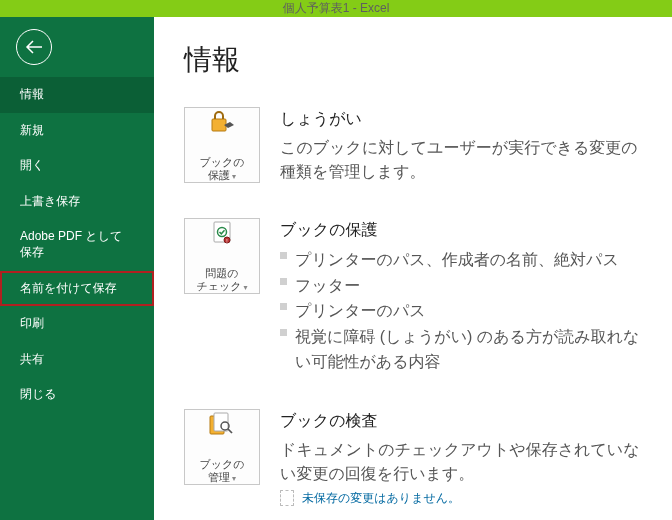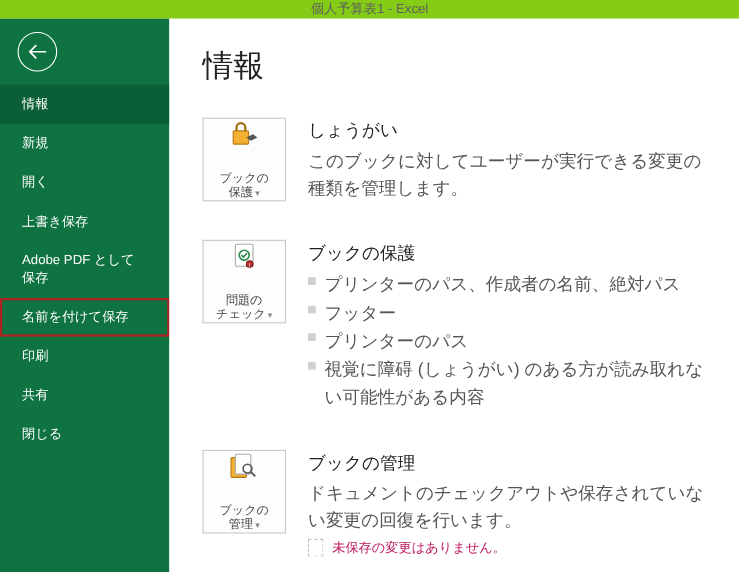--- a/index.html
+++ b/index.html
@@ -19,21 +19,21 @@
 .section-btn{width:76px;height:76px;border:1px solid #c8c8c8;background:#fdfdfd;display:flex;flex-direction:column;align-items:center;justify-content:center;gap:19px;color:#444;cursor:pointer;flex-shrink:0}
 .section-btn .ic{height:30px;display:flex;align-items:center;justify-content:center}
 .section-btn .lbl{font-size:11px;text-align:center;line-height:1.2}
 .section-btn .dd{font-size:8px;margin-left:2px;color:#888}
 .section-body{flex:1;padding-top:2px}
 .section-head{font-size:16px;color:#222;margin-bottom:6px}
 .section-desc{font-size:16px;color:#555;line-height:1.5}
 .bullets{margin-top:6px}
 .bullet{display:flex;align-items:flex-start;gap:8px;font-size:16px;color:#555;line-height:1.6}
 .bullet .sq{width:7px;height:7px;background:#d0d0d0;margin-top:5px;flex-shrink:0}
-.doc-row{display:flex;align-items:center;gap:8px;font-size:12px;color:#be185d;margin-top:4px}
+.doc-row{display:flex;align-items:center;gap:8px;font-size:12px;color:#0369a1;margin-top:4px}
 .doc-ic{width:14px;height:16px;border:1px dashed #bbb;border-radius:1px;flex-shrink:0}
 </style>
 </head>
 <body>
 
 <div class="titlebar">個人予算表1  -  Excel</div>
 <div class="main">
   <div class="sidebar">
     <div class="back-btn">
       <svg width="18" height="14" viewBox="0 0 18 14">
@@ -115,21 +115,21 @@
           <svg width="28" height="26" viewBox="0 0 28 26">
               <rect x="2" y="5" width="14" height="18" rx="1" fill="#f3b032" stroke="#b57b12"></rect>
               <rect x="6" y="2" width="14" height="18" rx="1" fill="#fff" stroke="#aaa"></rect>
               <circle cx="17" cy="15" r="4" fill="none" stroke="#555" stroke-width="1.5"></circle>
               <path d="M20 18 l4 4" stroke="#555" stroke-width="1.7"></path>
             </svg>
         </div>
         <div class="lbl"><span>ブックの</span><br><span>管理</span><span class="dd">▾</span></div>
       </div>
       <div class="section-body">
-        <div class="section-head">ブックの管理</div>
+        <div class="section-head">ブックの検査</div>
         <div class="section-desc">ドキュメントのチェックアウトや保存されていない変更の回復を行います。</div>
         <div class="doc-row">
           <span class="doc-ic"></span>
           <span>未保存の変更はありません。</span>
         </div>
       </div>
     </div>
 
   </div>
 </div>

